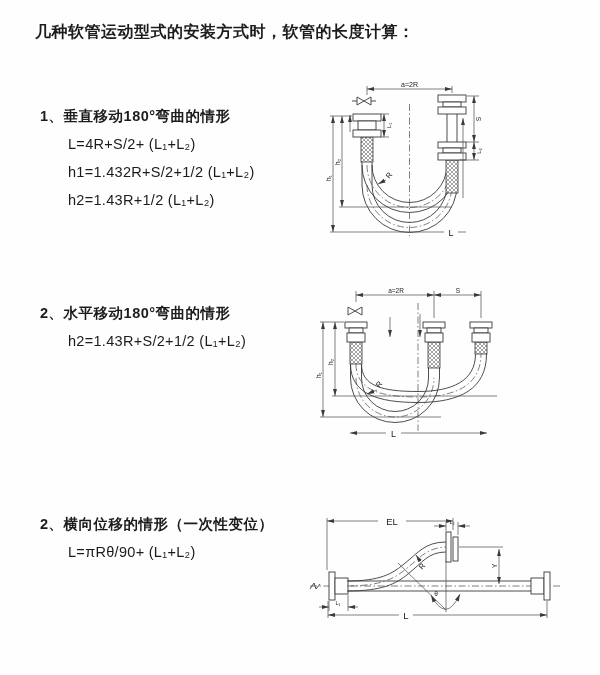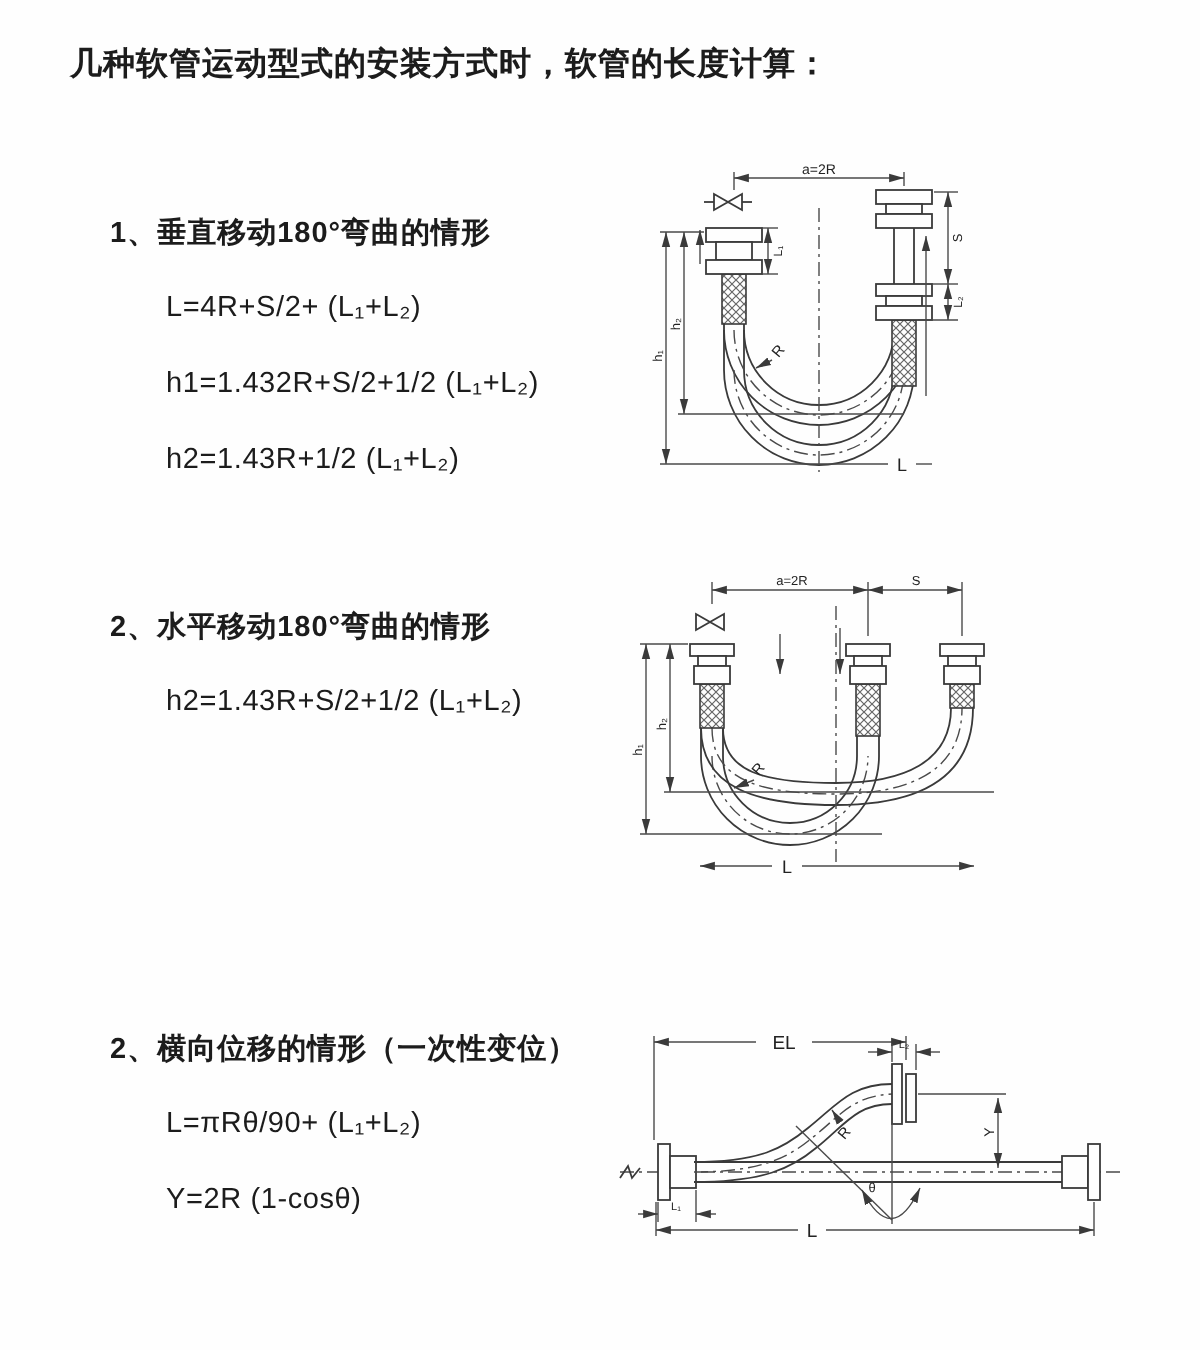--- a/index.html
+++ b/index.html
@@ -1,21 +1,21 @@
 <!DOCTYPE html>
 <html><head>
 <meta charset="utf-8">
 <style>
   html,body{margin:0;padding:0;}
   body{width:600px;height:675px;background:#fefefe;position:relative;overflow:hidden;
        font-family:"Liberation Sans","DejaVu Sans",sans-serif;color:#1c1c1c;}
   .title{position:absolute;left:35px;top:22px;font-size:16px;font-weight:bold;letter-spacing:.5px;}
-  .section{position:absolute;left:55px;}
+  .section{position:absolute;left:40px;}
   .heading{font-size:14.5px;font-weight:bold;letter-spacing:.5px;}
-  .formula{font-size:14.5px;margin:19px 0 0 28px;letter-spacing:.3px;line-height:19px;}
+  .formula{font-size:14.5px;margin:9px 0 0 28px;letter-spacing:.3px;line-height:19px;}
   #sec1{top:107px;} #sec2{top:304px;} #sec3{top:515px;}
   svg{position:absolute;}
   #svg1{left:310px;top:75px;} #svg2{left:305px;top:283px;} #svg3{left:300px;top:498px;}
   .ln{stroke:#3a3a3a;stroke-width:.9;fill:none;}
   .dim{stroke:#4a4a4a;stroke-width:.7;fill:none;}
   .cl{stroke:#4a4a4a;stroke-width:.7;fill:none;stroke-dasharray:7 2.5 1.5 2.5;}
   .flg{fill:#fefefe;stroke:#3a3a3a;stroke-width:.9;}
   text{fill:#222;font-family:"Liberation Sans","DejaVu Sans",sans-serif;}
 </style>
 </head>
@@ -31,21 +31,20 @@
 </div>
 
 <div class="section" id="sec2">
   <div class="heading">2、水平移动180°弯曲的情形</div>
   <div class="formula">h2=1.43R+S/2+1/2 (L₁+L₂)</div>
 </div>
 
 <div class="section" id="sec3">
   <div class="heading">2、横向位移的情形（一次性变位）</div>
   <div class="formula">L=πRθ/90+ (L₁+L₂)</div>
-  <div class="formula">Y=2R (1-cosθ)</div>
 </div>
 
 <svg id="svg1" width="285" height="185" viewBox="310 75 285 185">
   <defs>
     <marker id="arr1" viewBox="0 0 10 10" refX="9.3" refY="5" markerWidth="8" markerHeight="8" markerUnits="userSpaceOnUse" orient="auto-start-reverse">
       <path d="M0,2.4 L9.3,5 L0,7.6 Z" fill="#3a3a3a"></path>
       </marker>
     <pattern id="hz1" width="4" height="4" patternUnits="userSpaceOnUse">
       <rect width="4" height="4" fill="#fefefe"></rect>
       <path d="M0,0 L4,4 M4,0 L0,4" stroke="#666" stroke-width=".6"></path>

